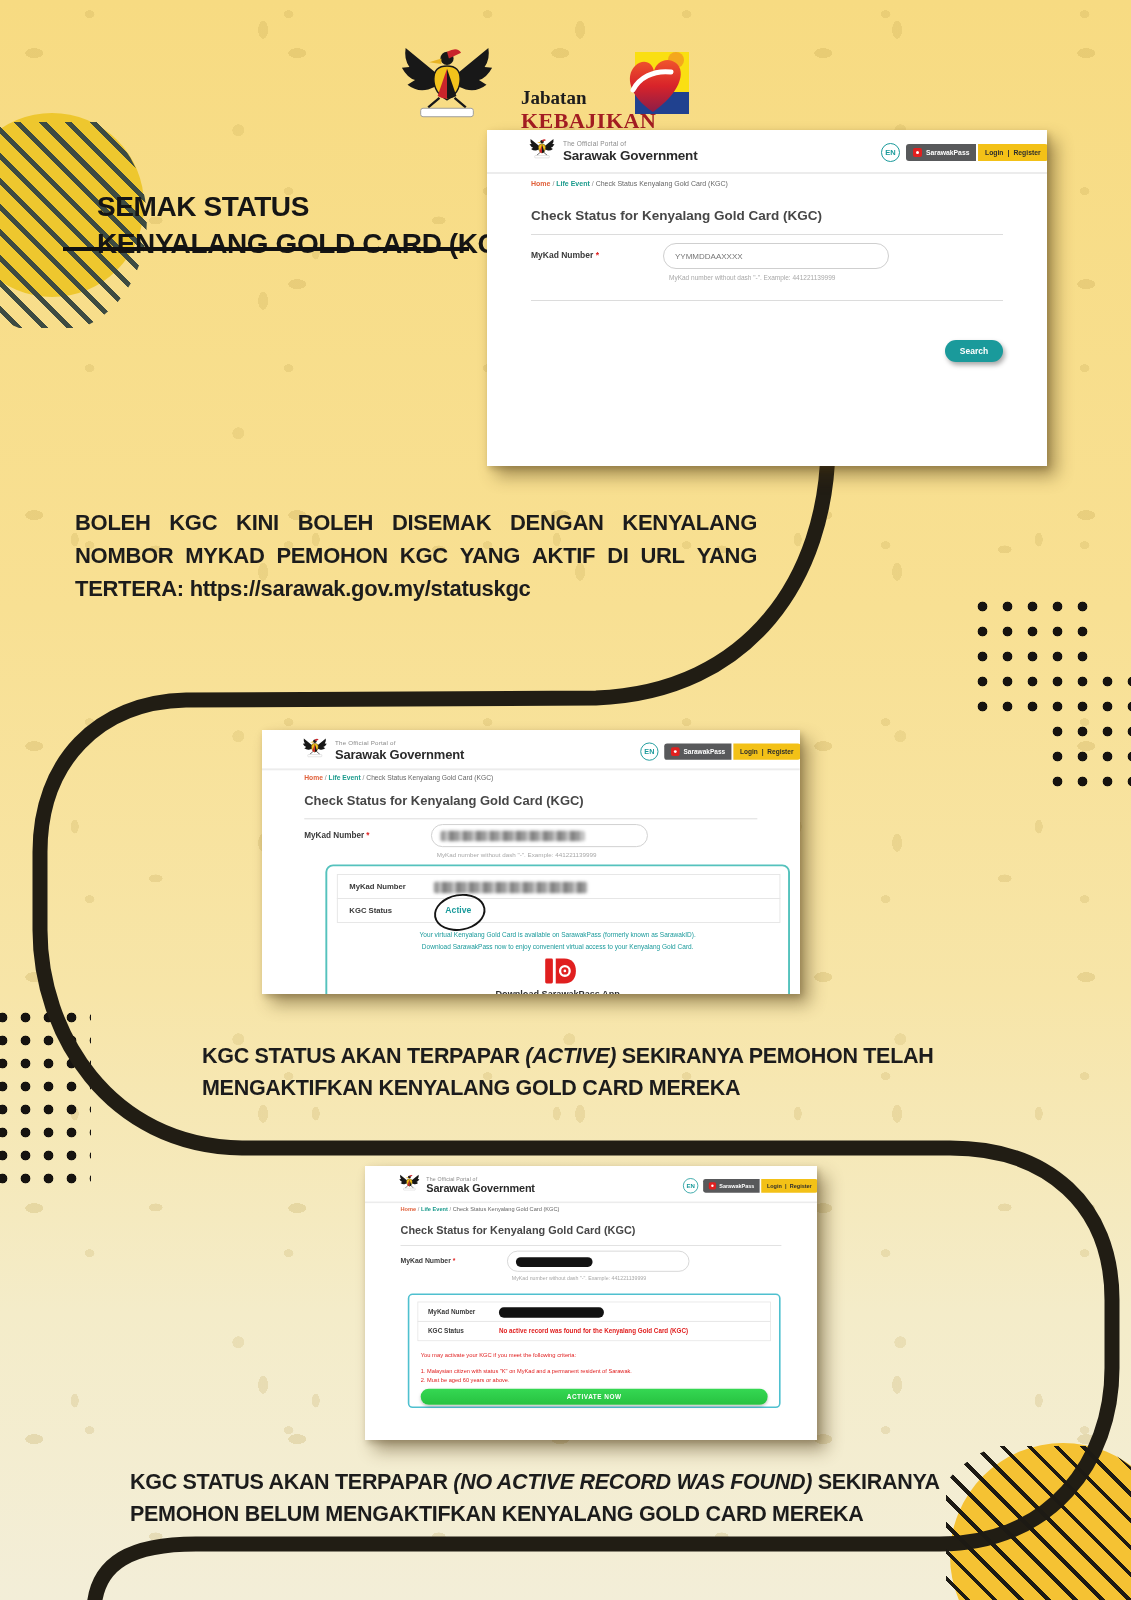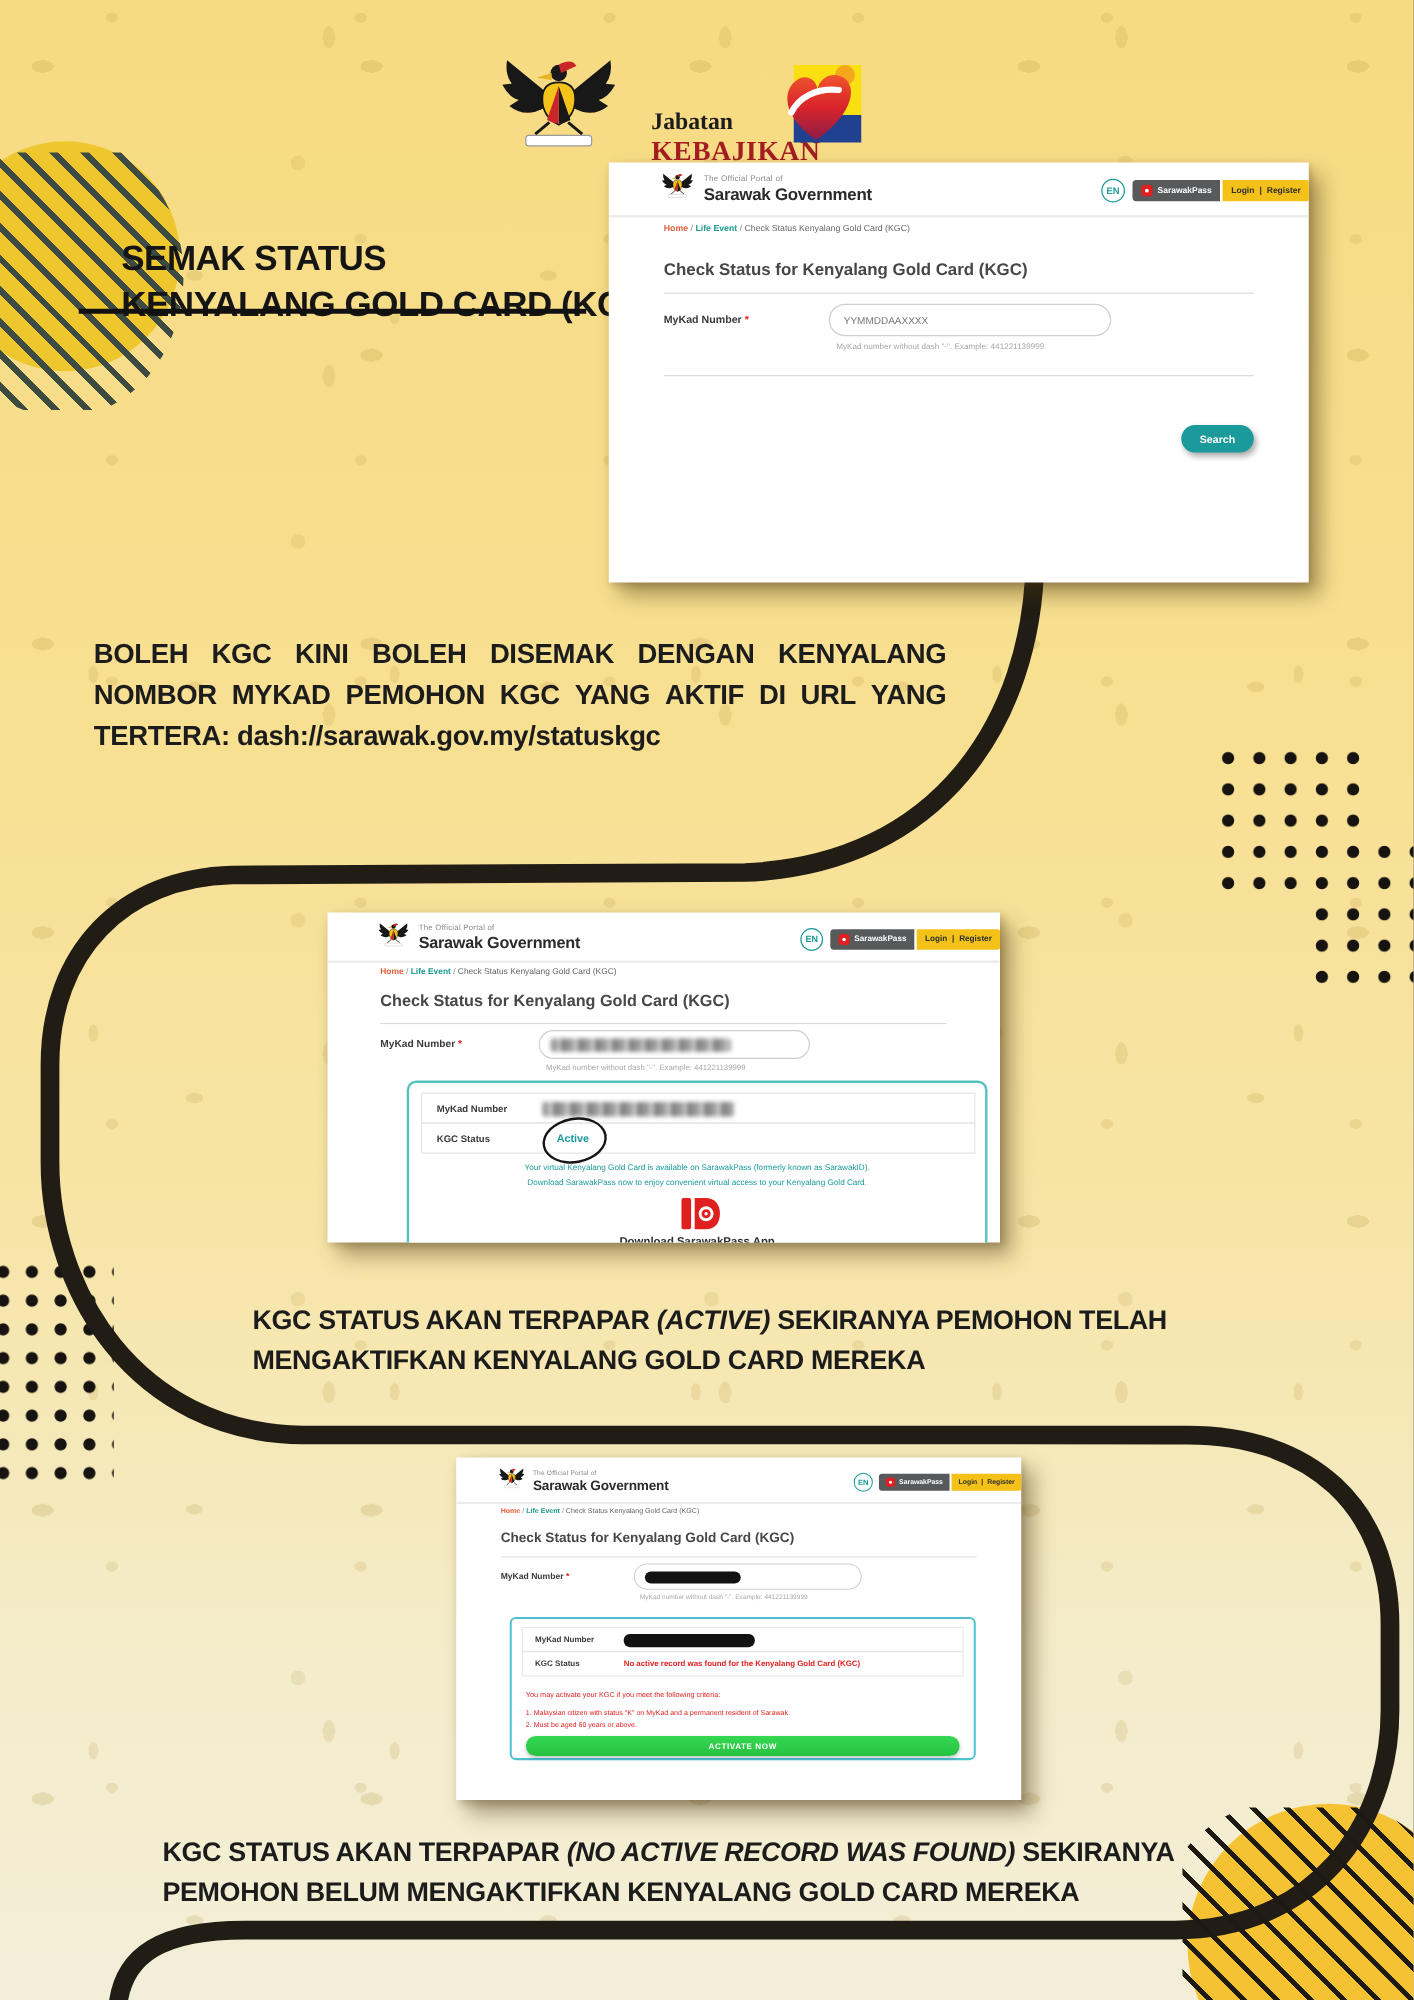--- a/index.html
+++ b/index.html
@@ -210,21 +210,21 @@
         <span>NOMBOR</span>
         <span>MYKAD</span>
         <span>PEMOHON</span>
         <span>KGC</span>
         <span>YANG</span>
         <span>AKTIF</span>
         <span>DI</span>
         <span>URL</span>
         <span>YANG</span>
       </div>
-    <div>TERTERA: dash://sarawak.gov.my/statuskgc</div>
+    <div>TERTERA: https://sarawak.gov.my/statuskgc</div>
   </div>
 
   <div class="card" style="left:262px;top:730px;width:538px;height:264px;">
     <div class="inner" style="height:280px;transform:scale(0.96);">
       <svg class="abs" style="left:42px;top:6px;" width="26" height="24" viewBox="0 0 100 90">
           <use href="#crest"></use>
         </svg>
       <div class="abs tagline" style="left:76px;top:10px;">The Official Portal of</div>
       <div class="abs sitename" style="left:76px;top:18px;">Sarawak Government</div>
       <div class="abs en-btn" style="left:394px;top:13px;">EN</div>

